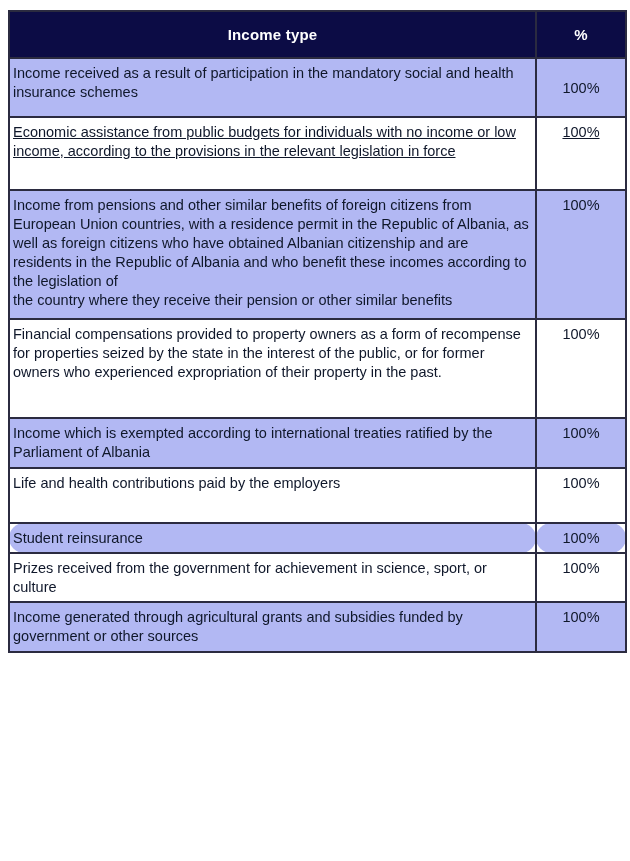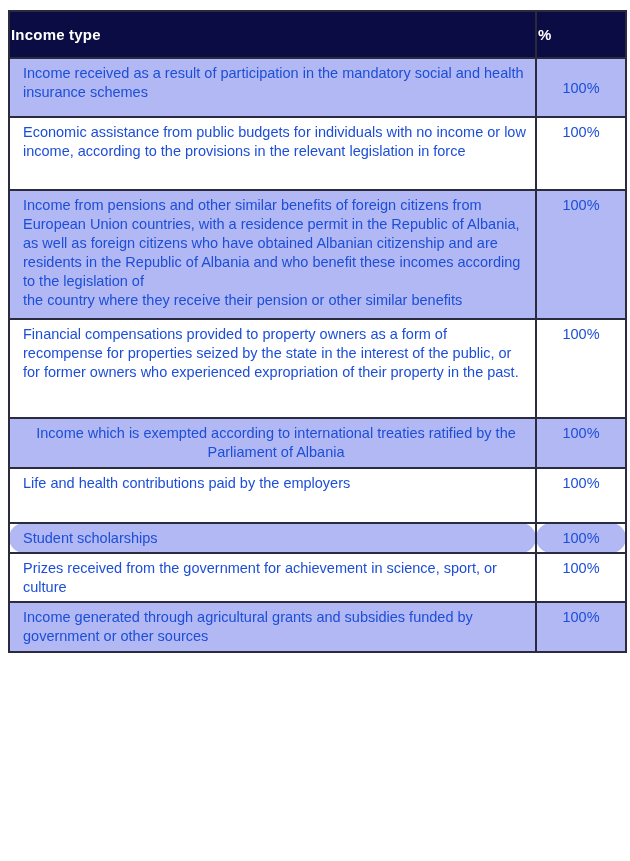--- a/index.html
+++ b/index.html
@@ -20,42 +20,42 @@
   }
   .income-table th, .income-table td {
     border: 2px solid #2b2b40;
   }
   .income-table thead th {
     background: #0c0c45;
     color: #ffffff;
     height: 43px;
     font-size: 15px;
     font-weight: bold;
-    text-align: left;
+    text-align: center;
     vertical-align: middle;
     letter-spacing: 0.2px;
   }
   .income-table td {
     font-size: 14.5px;
     line-height: 19px;
-    color: #1d4ed8;
+    color: #0f172a;
     vertical-align: top;
-    padding: 5px 6px 4px 13px;
+    padding: 5px 6px 4px 3px;
     overflow: hidden;
   }
   td.cell-text { white-space: pre-line; }
   td.cell-pct { text-align: center; padding-left: 2px; padding-right: 2px; }
   tbody tr:nth-child(odd)  { background: #b2b8f3; }
   tbody tr:nth-child(even) { background: #ffffff; }
   
   tbody tr:nth-child(1)  td { height: 48px; }
-  tbody tr:nth-child(2)  td { height: 62px; }
+  tbody tr:nth-child(2)  td { height: 62px; text-decoration: underline; }
   tbody tr:nth-child(3)  td { height: 118px; }
   tbody tr:nth-child(4)  td { height: 88px; margin-top: 12px; }
-  tbody tr:nth-child(5)  td { height: 39px; text-align: center; }
+  tbody tr:nth-child(5)  td { height: 39px; }
   tbody tr:nth-child(6)  td { height: 44px; }
   tbody tr:nth-child(7)  td { height: 17px; border-radius: 15px; }
   tbody tr:nth-child(8)  td { height: 19px; }
   tbody tr:nth-child(9)  td { height: 39px; margin-left: 36px; }
   tbody tr:nth-child(10) td { height: 122px; }
   tbody tr:nth-child(11) td { height: 90px; }
   
   tbody tr:nth-child(1) td.cell-pct { vertical-align: middle; }
 </style>
 </head>
@@ -93,21 +93,21 @@
         </tr>
         <tr>
           <td class="cell-text">Income which is exempted according to international treaties ratified by the Parliament of Albania</td>
           <td class="cell-pct">100%</td>
         </tr>
         <tr>
           <td class="cell-text">Life and health contributions paid by the employers</td>
           <td class="cell-pct">100%</td>
         </tr>
         <tr>
-          <td class="cell-text">Student scholarships</td>
+          <td class="cell-text">Student reinsurance</td>
           <td class="cell-pct">100%</td>
         </tr>
         <tr>
           <td class="cell-text">Prizes received from the government for achievement in science, sport, or culture</td>
           <td class="cell-pct">100%</td>
         </tr>
         <tr>
           <td class="cell-text">Income generated through agricultural grants and subsidies funded by government or other sources</td>
           <td class="cell-pct">100%</td>
         </tr>

